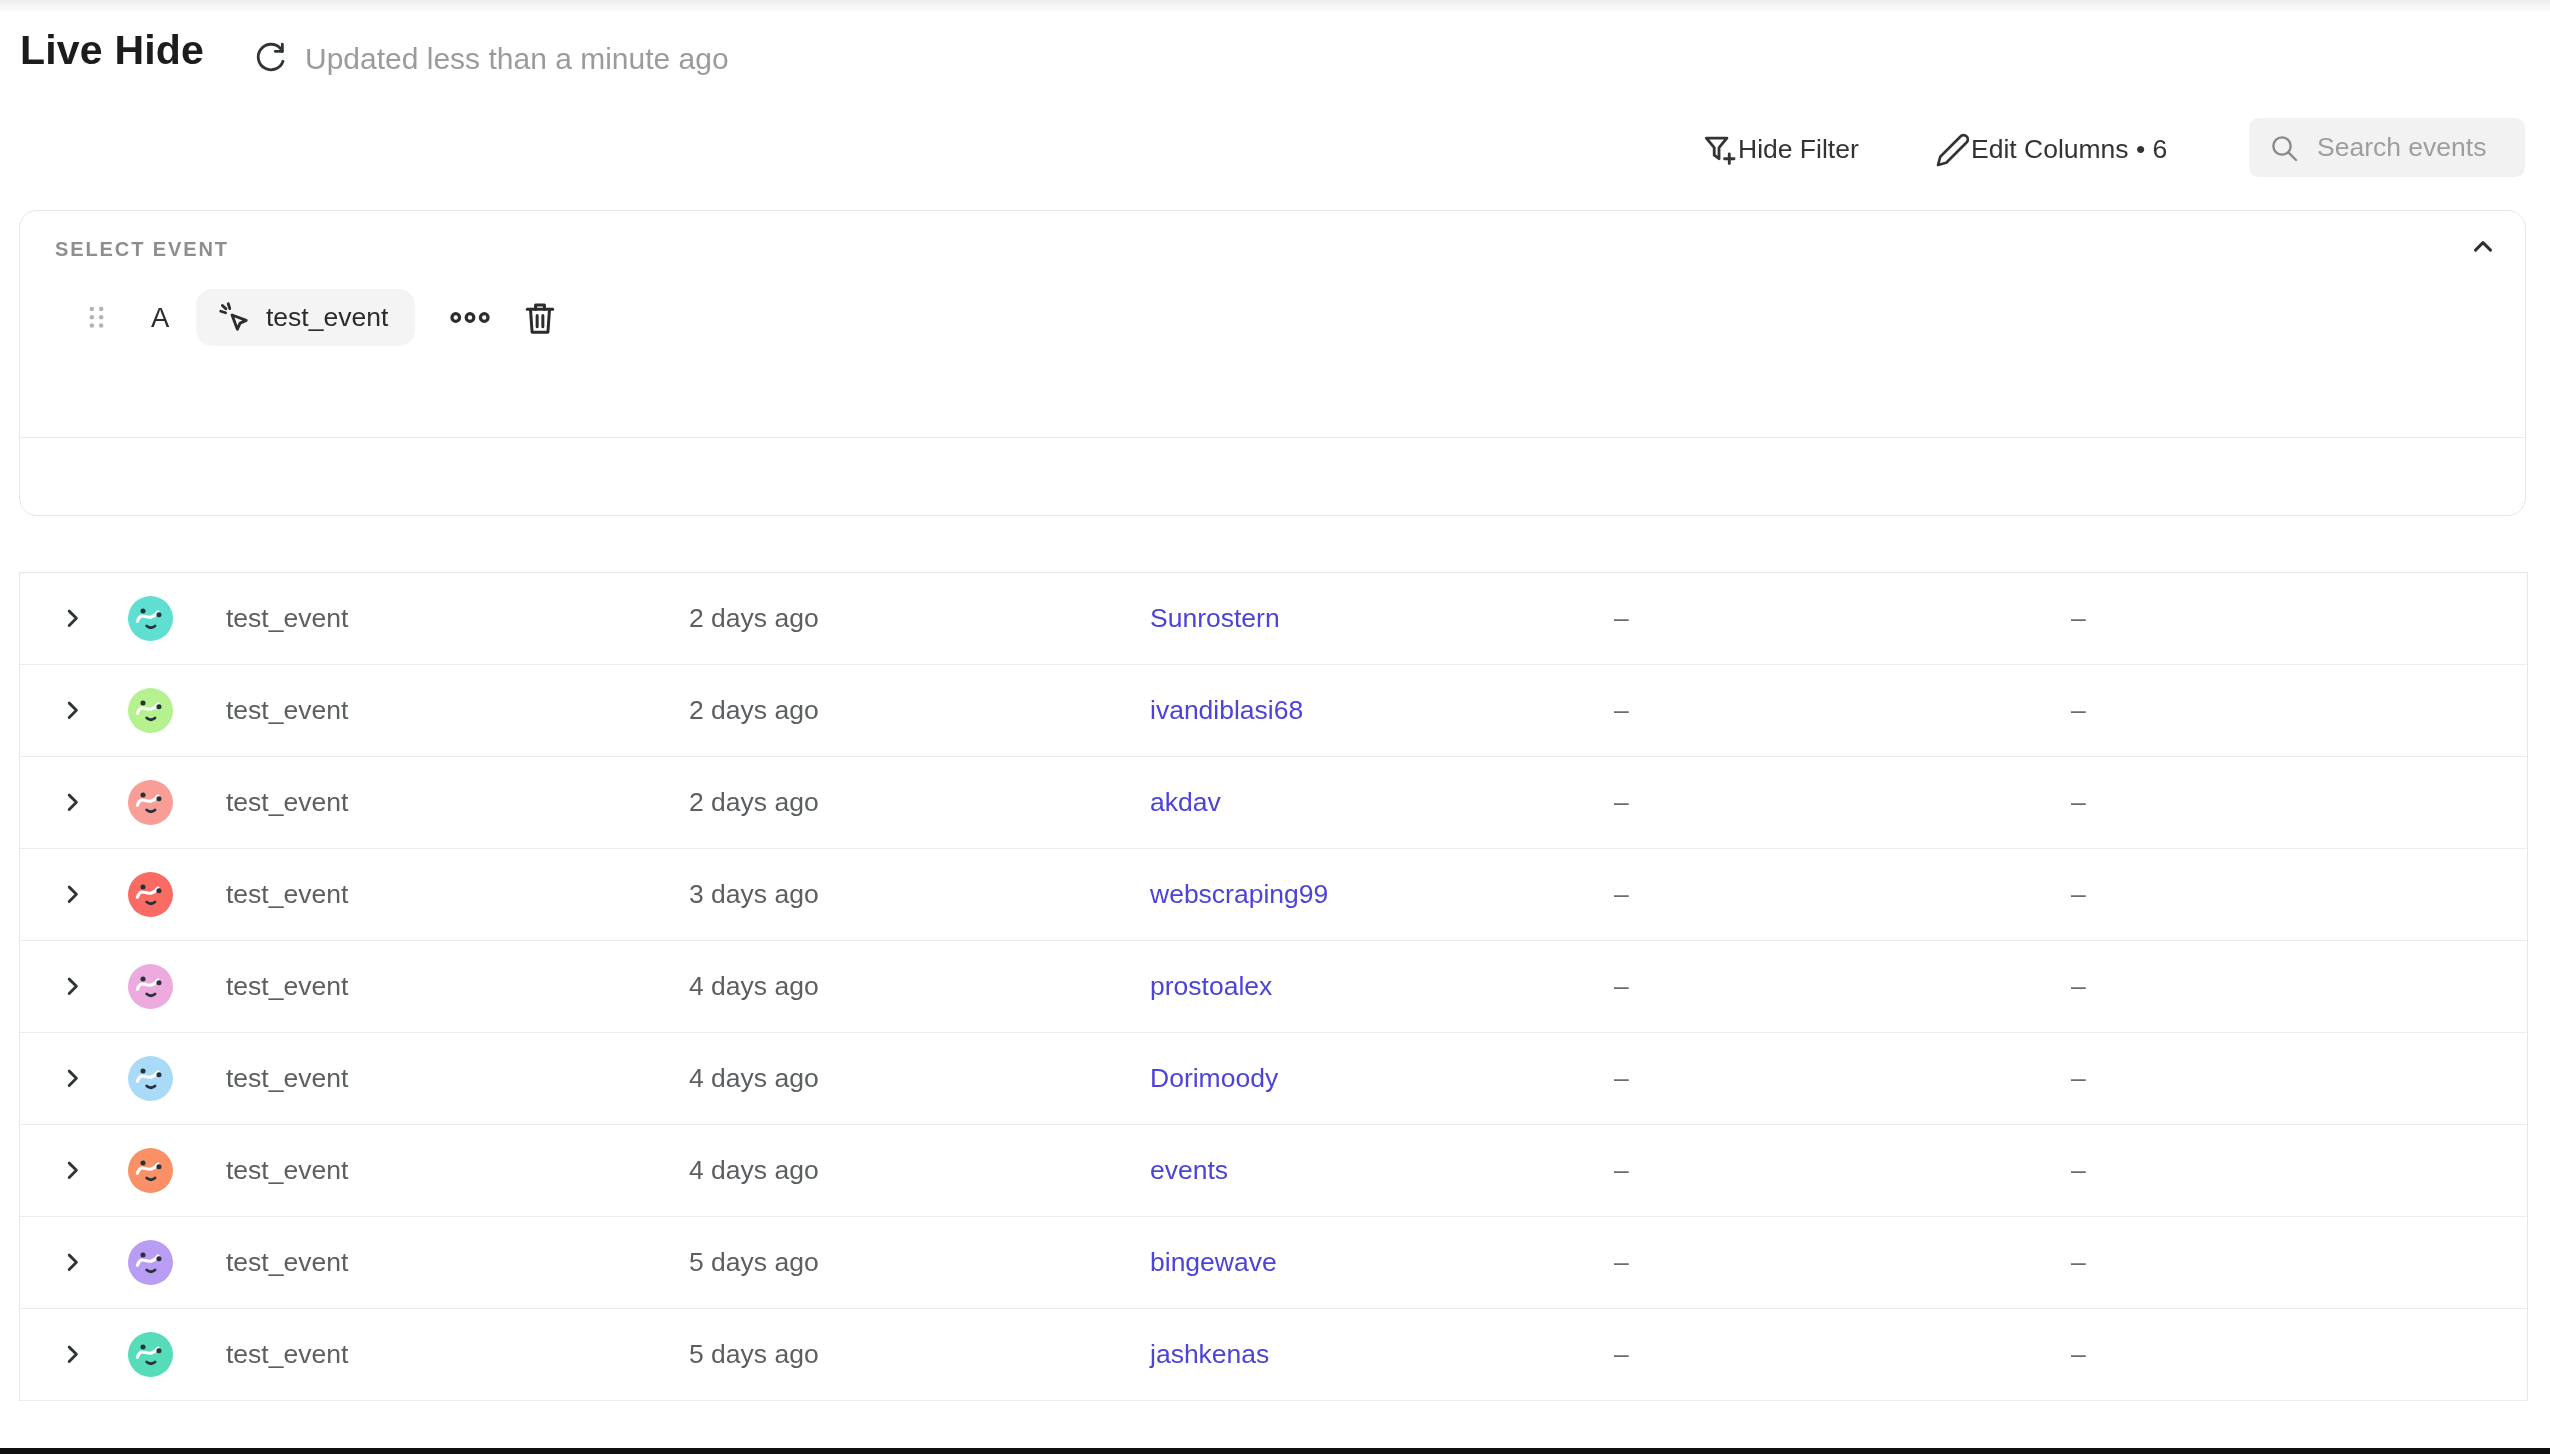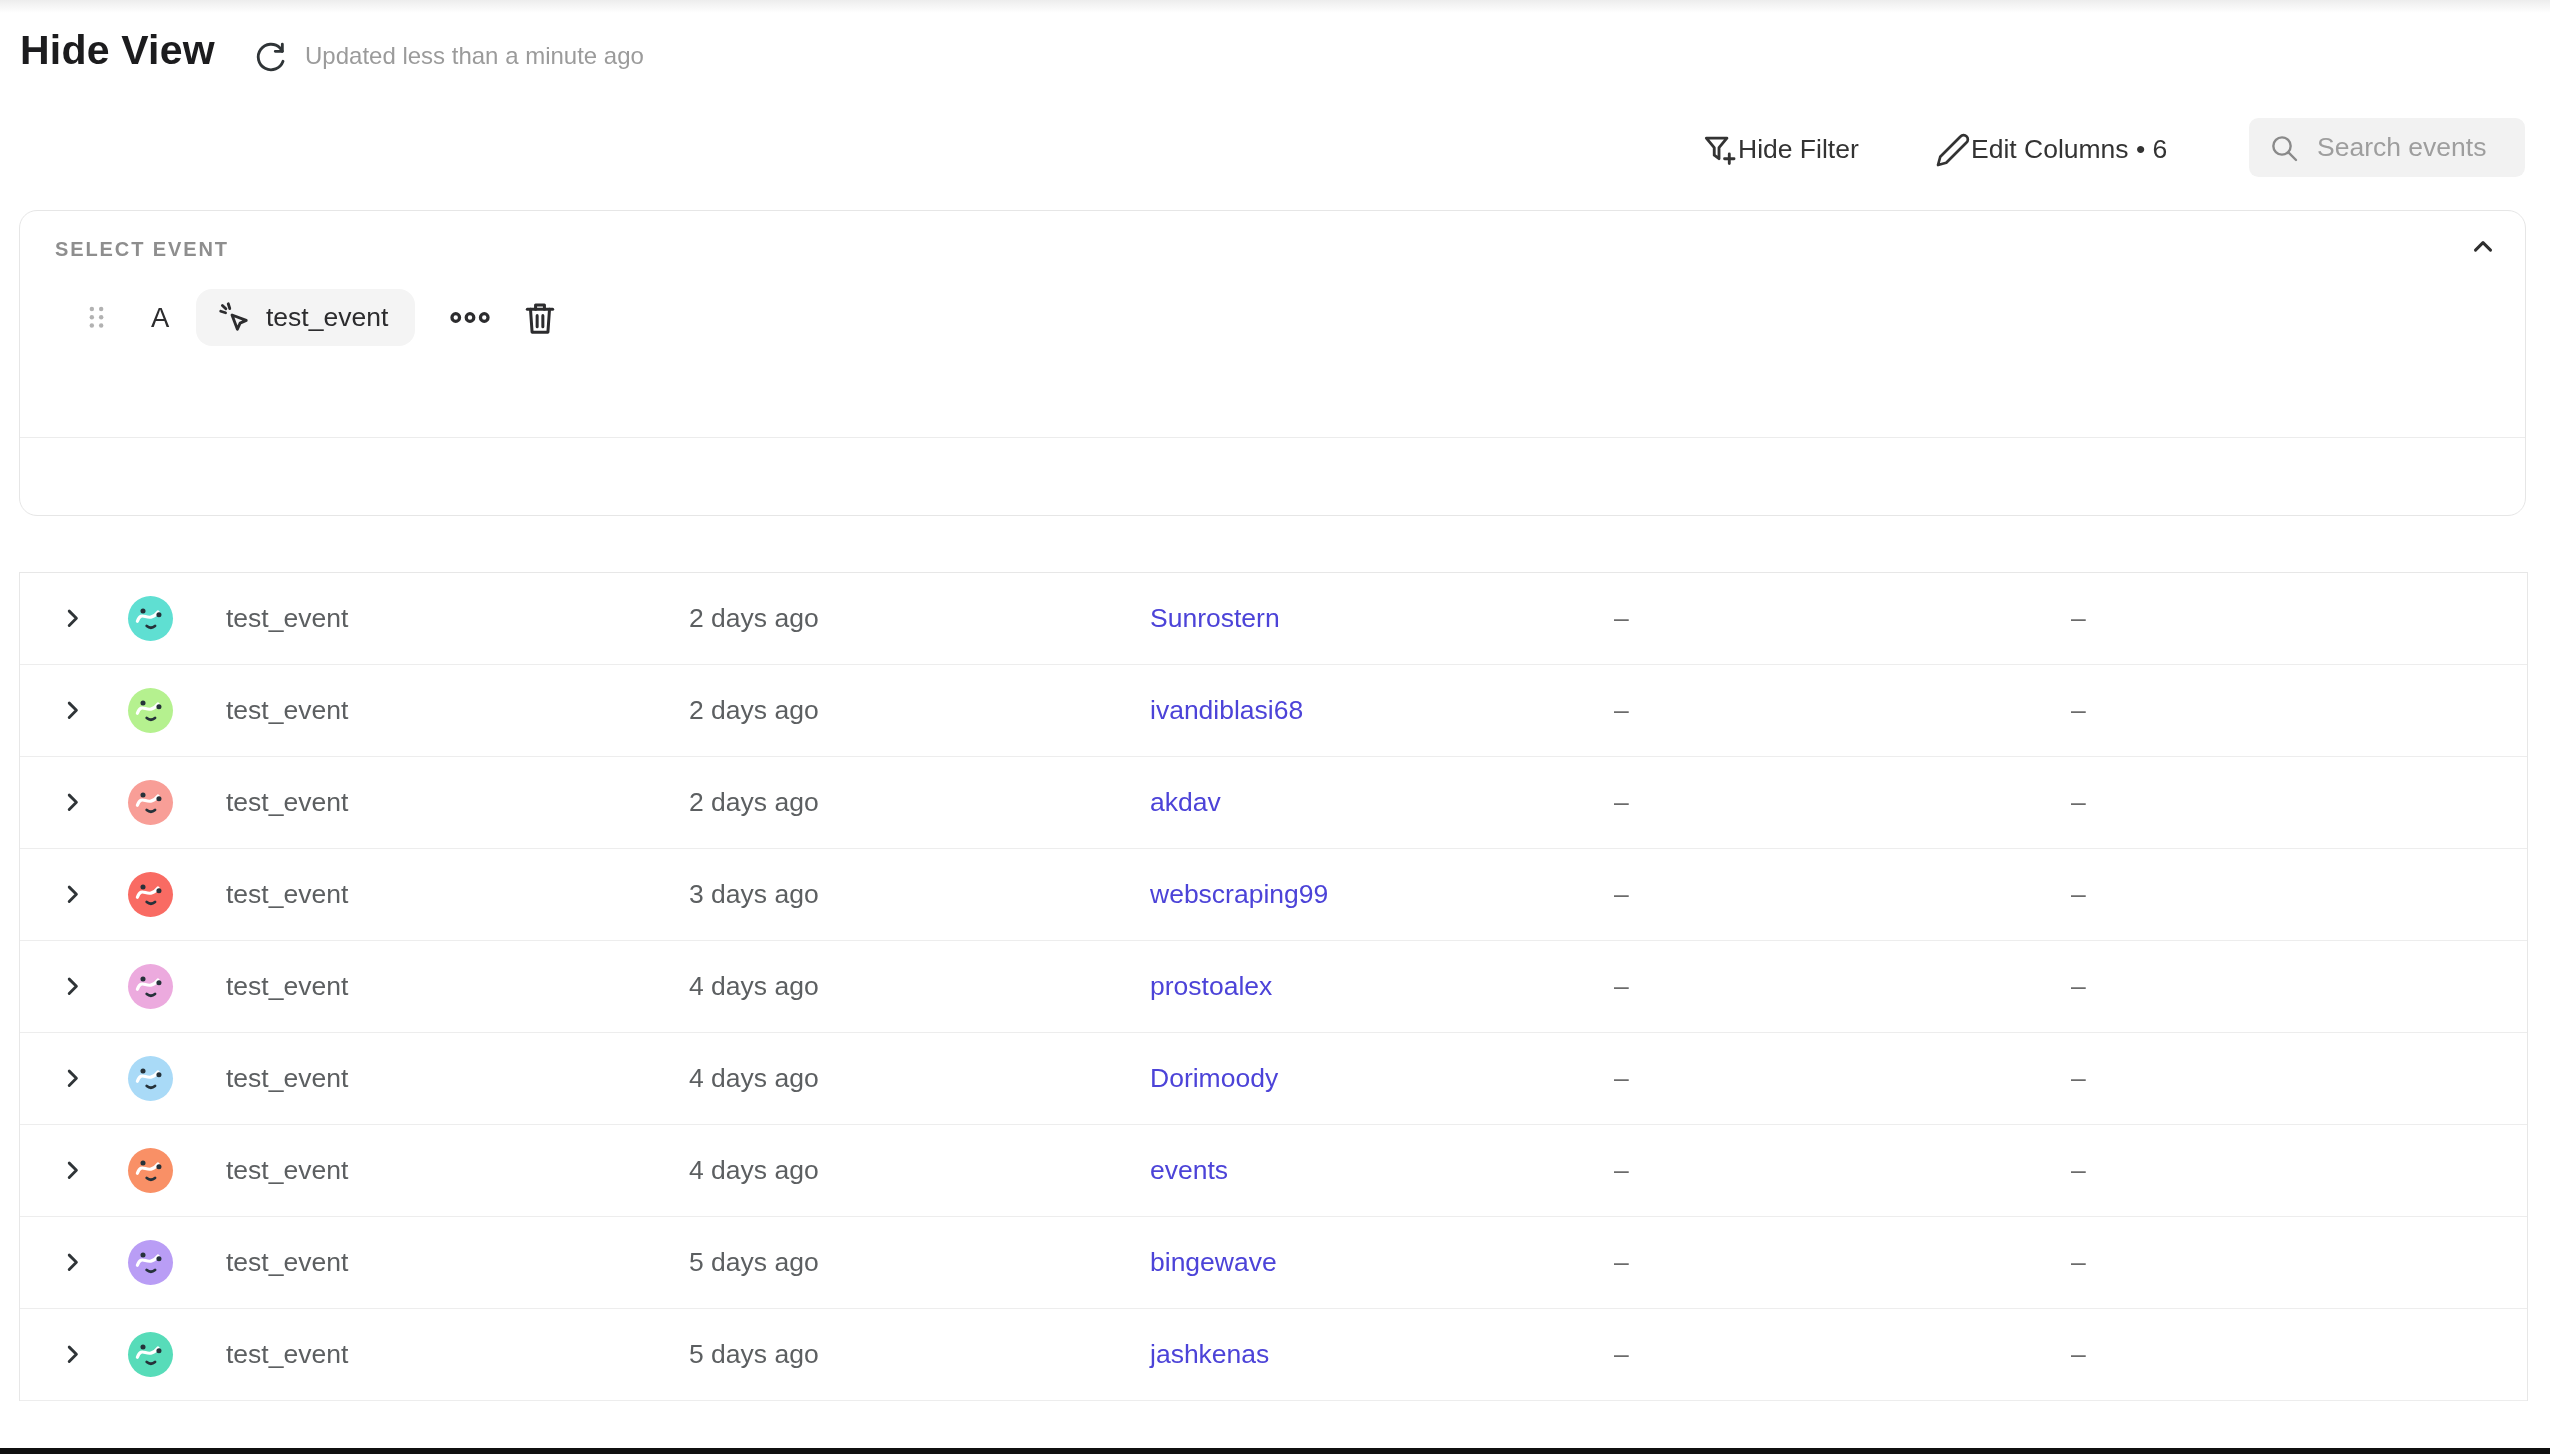--- a/index.html
+++ b/index.html
@@ -9,21 +9,21 @@
     font-family:"Liberation Sans", sans-serif;
     color:#2e2e31;
   }
   svg{display:block;}
   
   .top-shadow{position:absolute;left:0;top:0;width:2550px;height:13.2px;
     background:linear-gradient(to bottom,#ededed,#ffffff);}
   .page-title{position:absolute;left:20px;top:26.5px;font-size:41px;font-weight:700;color:#1c1c1e;letter-spacing:0.2px;}
   .refresh-btn{position:absolute;left:252px;top:38px;width:38px;height:38px;cursor:pointer;
     display:flex;align-items:center;justify-content:center;background:none;border:none;padding:0;}
-  .updated-text{position:absolute;left:305px;top:42px;font-size:24px;color:#9b9b9b;}
+  .updated-text{position:absolute;left:305px;top:42px;font-size:30px;color:#9b9b9b;}
   
   .toolbar-btn{position:absolute;top:123px;height:53px;display:flex;align-items:center;
     background:none;border:none;padding:0;cursor:pointer;font-family:inherit;}
   .toolbar-btn .lbl{font-size:26.5px;color:#333333;font-weight:500;}
   .btn-hide-filter{left:1700px;}
   .btn-edit-columns{left:1935px;}
   .search-box{position:absolute;left:2249px;top:118px;width:276px;height:59px;
     background:var(--search-bg,#f2f2f2);border-radius:9.5px;display:flex;align-items:center;gap:15px;padding:0 0 0 19px;box-sizing:border-box;}
   .search-box input{border:none;outline:none;background:transparent;font-size:26.5px;color:#4a4a4a;
     width:199px;font-family:inherit;}
@@ -70,21 +70,21 @@
   .collapse-rows{background:none;border:none;padding:0;cursor:pointer;width:42px;height:42px;margin:0 auto;
     display:flex;align-items:center;justify-content:center;}
   
   .bottom-bar{position:absolute;left:0;bottom:0;width:2550px;height:6.6px;background:#101010;}
 </style>
 </head>
 <body>
 
 <div class="top-shadow"></div>
 
-<div class="page-title">Hide View</div>
+<div class="page-title">Live Hide</div>
 <button class="refresh-btn">
   <span>
     <svg width="34" height="34" viewBox="0 0 24 24" fill="none" stroke="#2f3437" stroke-width="2" stroke-linecap="round" stroke-linejoin="round">
       <path d="M20.49 15a9 9 0 1 1-2.12-9.36L20 8"></path>
       <polyline points="20 3 20 8 15 8"></polyline>
     </svg>
   </span>
 </button>
 <div class="updated-text">Updated less than a minute ago</div>
 

